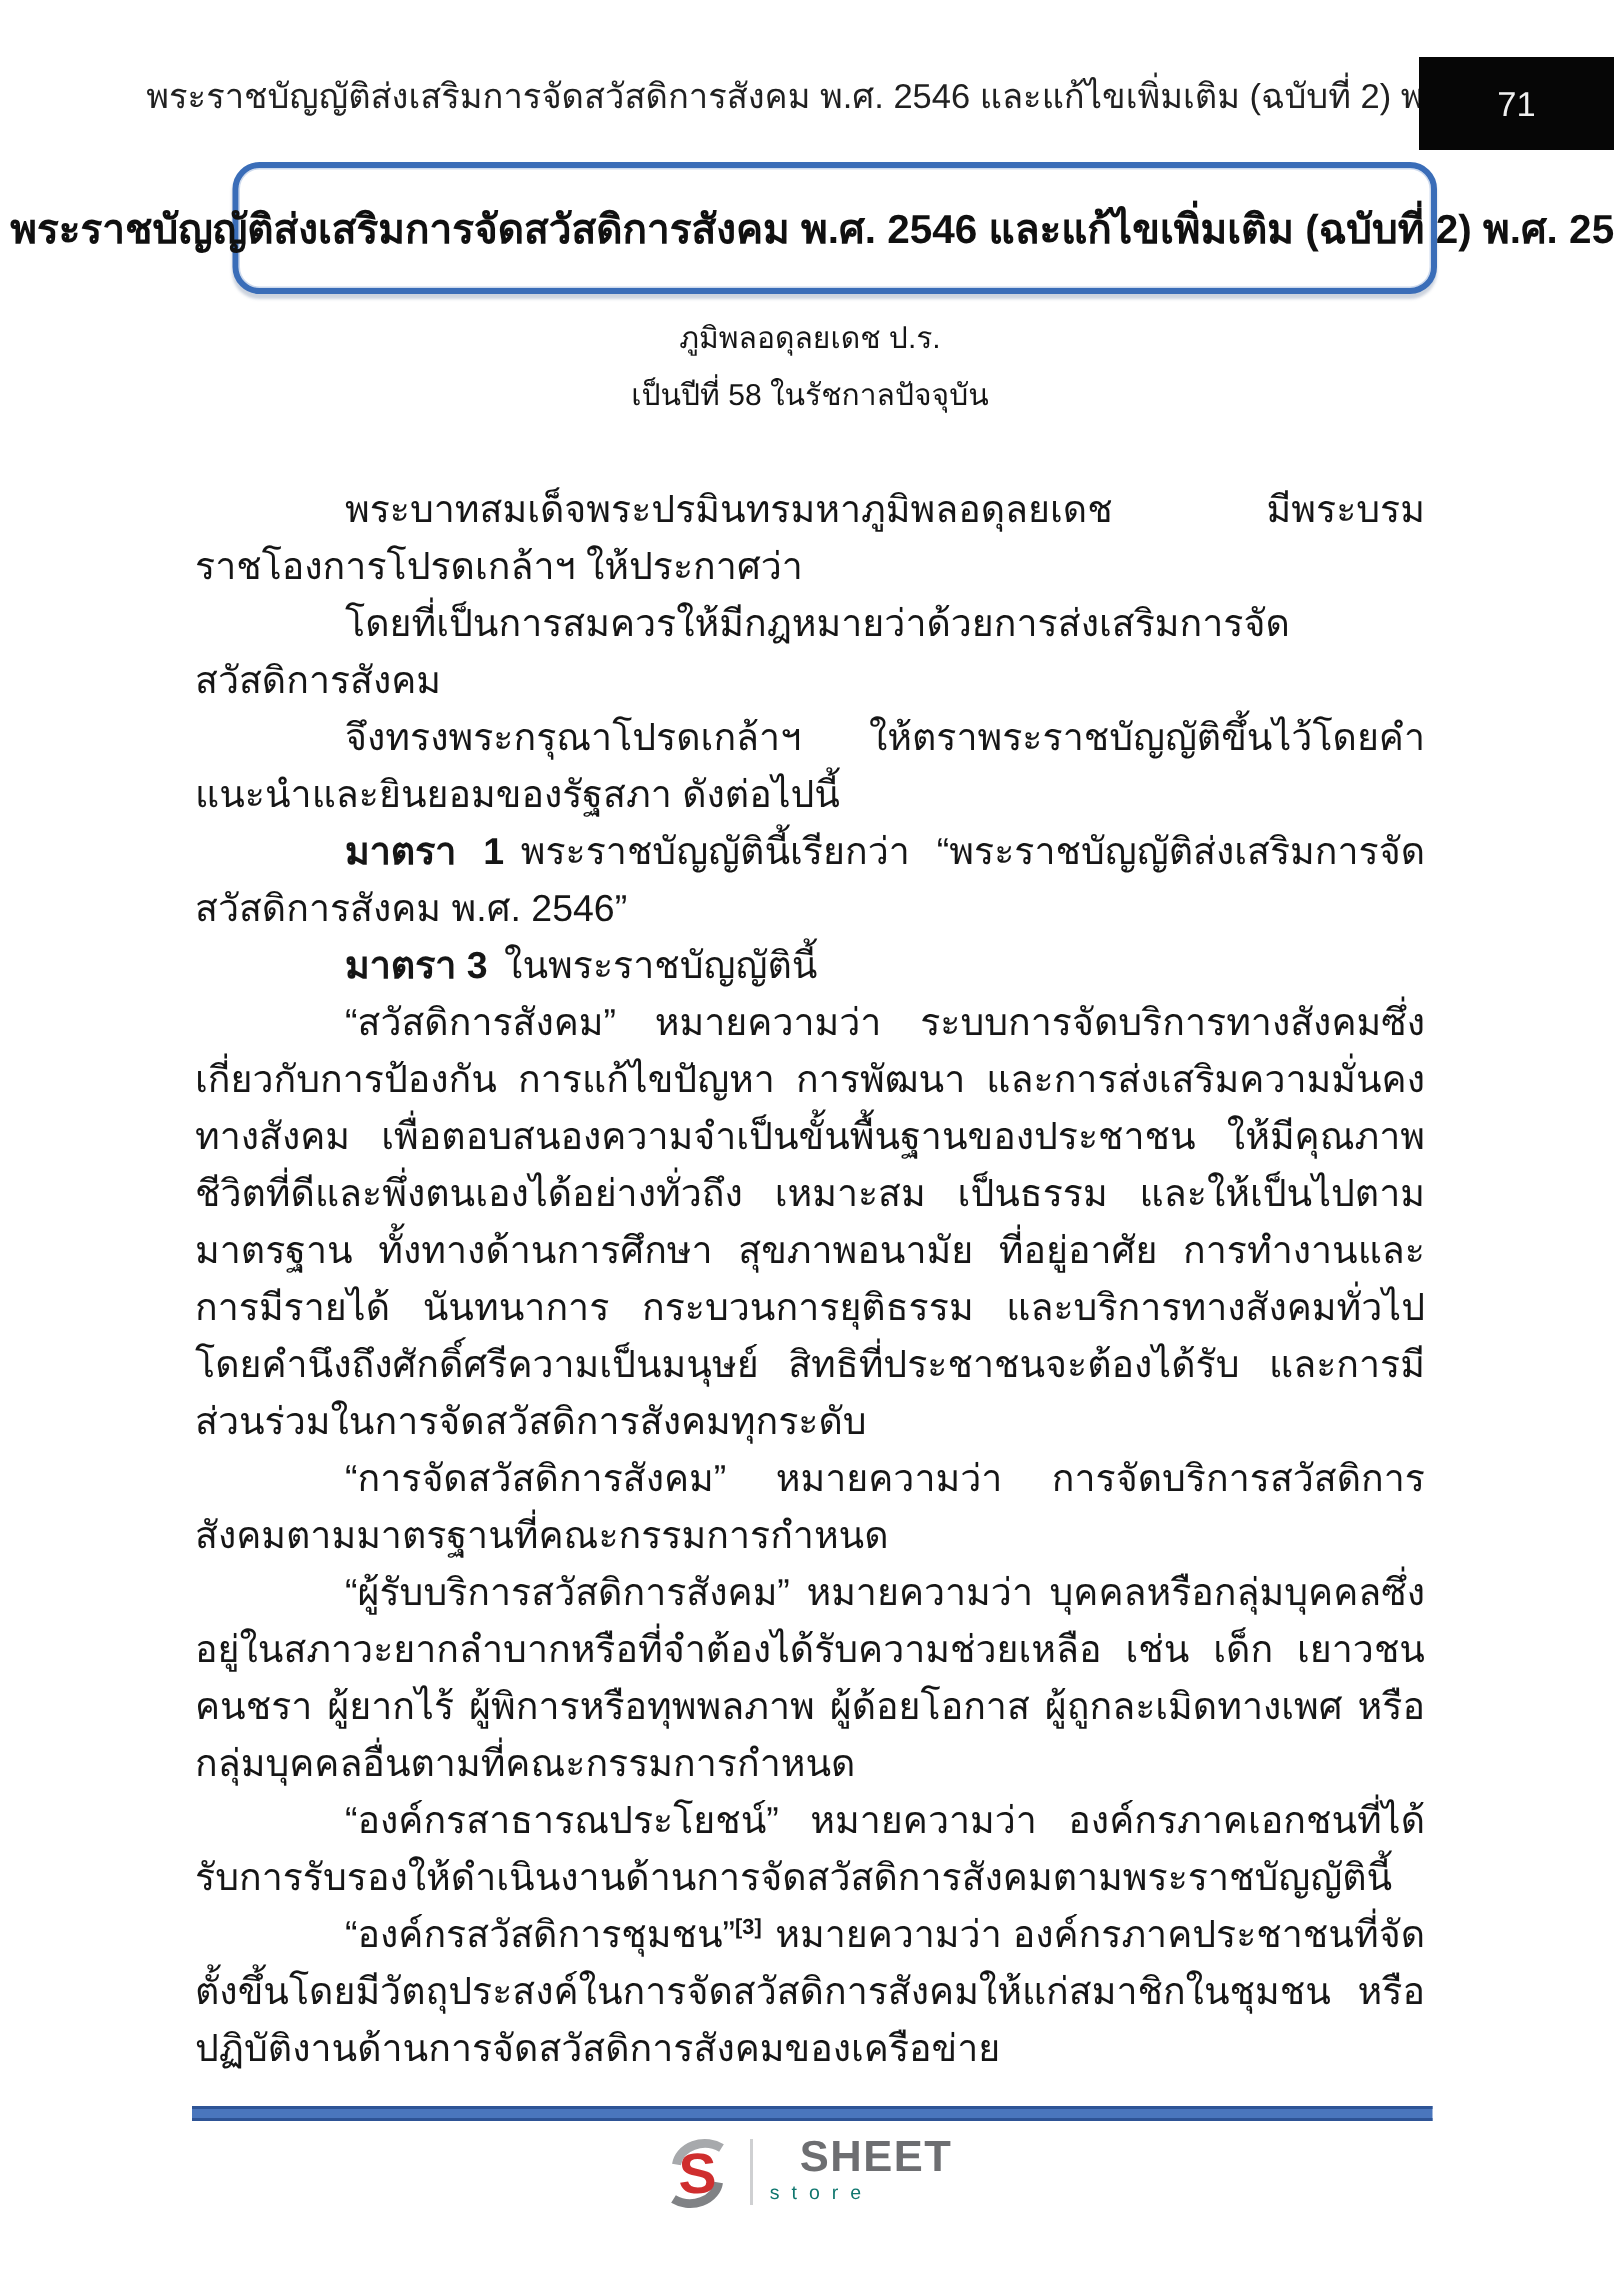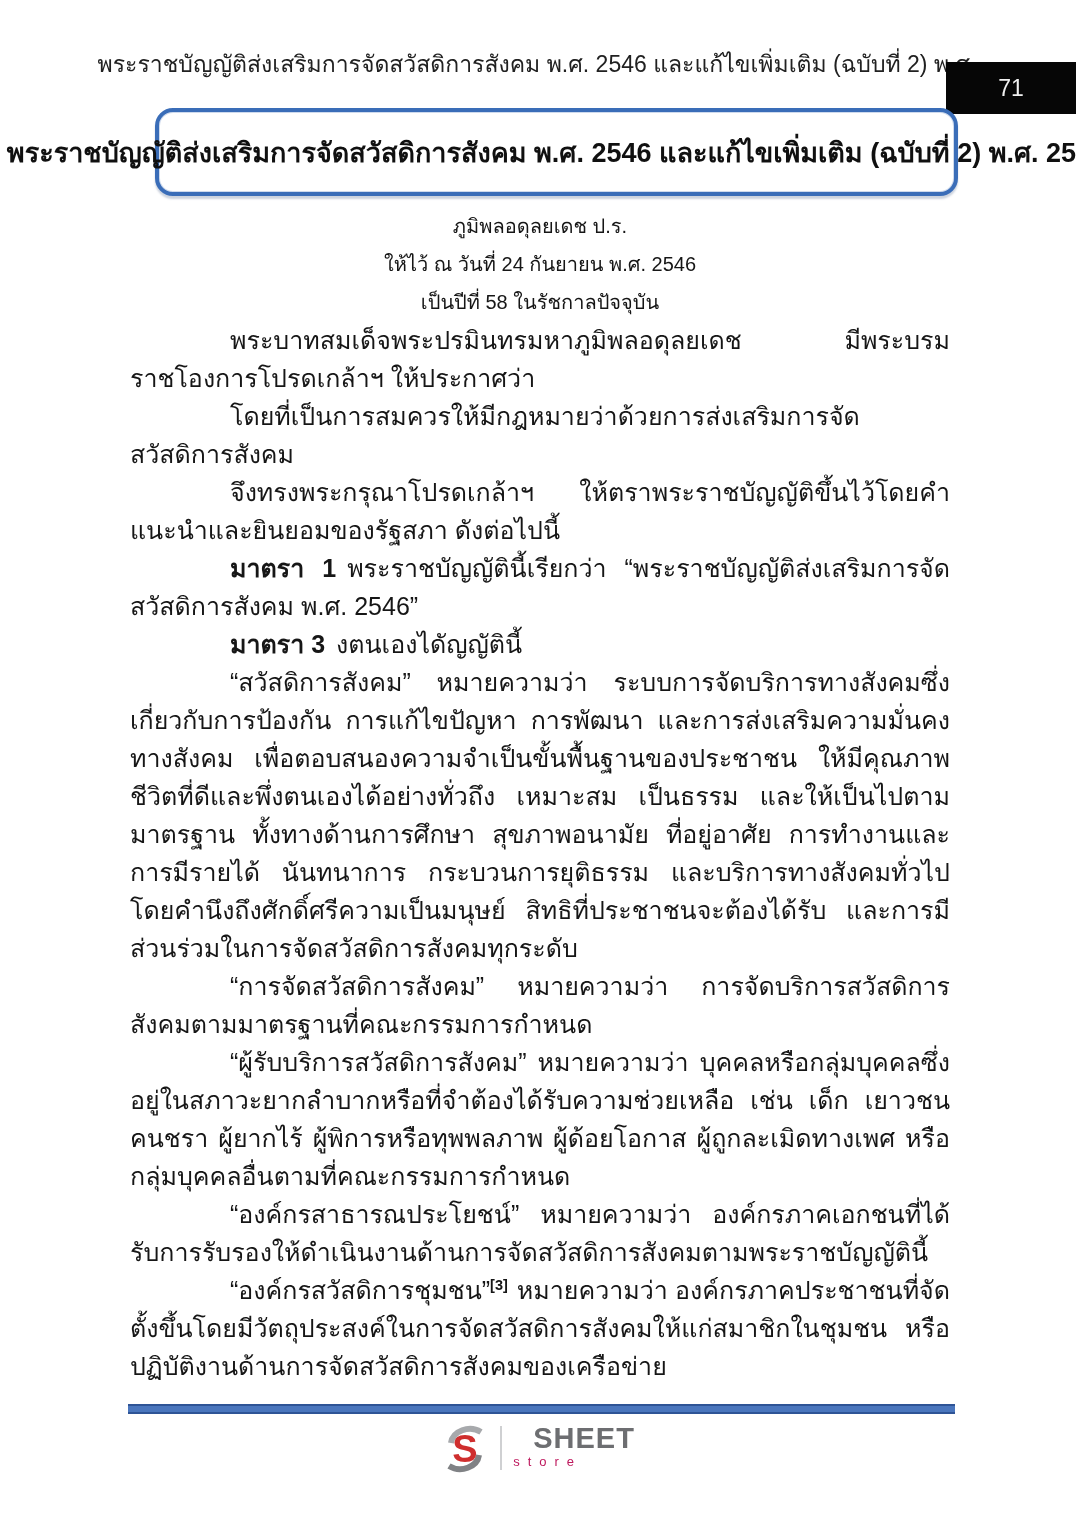--- a/index.html
+++ b/index.html
@@ -4,23 +4,23 @@
 <style>
   html,body{margin:0;padding:0;}
   body{font-family:"Liberation Sans","DejaVu Sans",sans-serif;background:#ffffff;}
   .sheet{position:relative;width:1076px;height:1522px;background:#ffffff;overflow:hidden;}
 
   
   .header-row{position:absolute;top:38px;left:0;right:0;height:52px;}
   .running-title{position:absolute;left:130px;right:132px;top:0;height:52px;
     display:flex;align-items:center;justify-content:center;
     font-size:23px;color:#212121;white-space:nowrap;}
-  .page-number-box{position:absolute;right:0;top:0;width:130px;height:52px;
+  .page-number-box{position:absolute;right:0;top:0;width:130px;height:62px;
     background:#060606;color:#f0f0f0;display:flex;align-items:center;justify-content:center;
-    font-size:23px;margin-top:24px;}
+    font-size:23px;}
 
   
   .title-box{position:absolute;top:108px;left:155px;width:803px;height:88px;box-sizing:border-box;
     border:4px solid #3a6db8;border-radius:18px;background:#ffffff;
     display:flex;align-items:center;justify-content:center;
     box-shadow:0 3px 2px rgba(110,130,160,0.35), inset 0 0 0 1px rgba(58,109,184,0.25);}
   .title-text{font-weight:bold;font-size:27px;color:#101010;white-space:nowrap;}
 
   
   .preamble{position:absolute;top:207px;left:130px;right:126px;text-align:center;
@@ -36,50 +36,49 @@
 
   
   .footer-rule{position:absolute;top:1404px;left:128px;width:827px;height:6px;
     background:#4a76bd;border-top:2px solid #2e5496;border-bottom:2px solid #2e5496;}
   .footer-logo{position:absolute;top:1423px;left:0;right:0;
     display:flex;justify-content:center;align-items:flex-start;gap:11px;}
   .logo-icon{width:48px;height:52px;display:block;}
   .logo-divider{width:2px;height:44px;background:#cfd0d2;margin-top:3px;}
   .logo-text{display:flex;flex-direction:column;}
   .brand{font-weight:bold;font-size:29px;letter-spacing:1px;color:#6d6e71;line-height:30px;margin-left:20px;}
-  .brand-sub{font-size:13px;letter-spacing:8px;color:#be185d;line-height:18px;}
+  .brand-sub{font-size:13px;letter-spacing:8px;color:#0f766e;line-height:18px;}
 </style>
 </head>
 <body>
 
 <div class="sheet">
 
   <div class="header-row">
     <div class="running-title">พระราชบัญญัติส่งเสริมการจัดสวัสดิการสังคม พ.ศ. 2546 และแก้ไขเพิ่มเติม (ฉบับที่ 2) พ.ศ.</div>
     <div class="page-number-box">
       <span>71</span>
     </div>
   </div>
 
   <div class="title-box">
     <div class="title-text">พระราชบัญญัติส่งเสริมการจัดสวัสดิการสังคม พ.ศ. 2546 และแก้ไขเพิ่มเติม (ฉบับที่ 2) พ.ศ. 2550</div>
   </div>
 
   <div class="preamble">
     <div>ภูมิพลอดุลยเดช ป.ร.</div>
-    <div>ให้ไว้ ณ วันที่ 24 กันยายน พ.ศ. 2546</div>
     <div>เป็นปีที่ 58 ในรัชกาลปัจจุบัน</div>
   </div>
 
   <div class="body-text">
     <p><span>พระบาทสมเด็จพระปรมินทรมหาภูมิพลอดุลยเดช มีพระบรมราชโองการโปรดเกล้าฯ ให้ประกาศว่า</span></p>
     <p><span>โดยที่เป็นการสมควรให้มีกฎหมายว่าด้วยการส่งเสริมการจัดสวัสดิการสังคม</span></p>
     <p><span>จึงทรงพระกรุณาโปรดเกล้าฯ ให้ตราพระราชบัญญัติขึ้นไว้โดยคำแนะนำและยินยอมของรัฐสภา ดังต่อไปนี้</span></p>
     <p><span class="mlabel">มาตรา 1</span><span>พระราชบัญญัตินี้เรียกว่า “พระราชบัญญัติส่งเสริมการจัดสวัสดิการสังคม พ.ศ. 2546”</span></p>
-    <p><span class="mlabel">มาตรา 3</span><span>งตนเองไดัญญัตินี้</span></p>
+    <p><span class="mlabel">มาตรา 3</span><span>ในพระราชบัญญัตินี้</span></p>
     <p><span>“สวัสดิการสังคม” หมายความว่า ระบบการจัดบริการทางสังคมซึ่งเกี่ยวกับการป้องกัน การแก้ไขปัญหา การพัฒนา และการส่งเสริมความมั่นคงทางสังคม เพื่อตอบสนองความจำเป็นขั้นพื้นฐานของประชาชน ให้มีคุณภาพชีวิตที่ดีและพึ่งตนเองได้อย่างทั่วถึง เหมาะสม เป็นธรรม และให้เป็นไปตามมาตรฐาน ทั้งทางด้านการศึกษา สุขภาพอนามัย ที่อยู่อาศัย การทำงานและการมีรายได้ นันทนาการ กระบวนการยุติธรรม และบริการทางสังคมทั่วไป โดยคำนึงถึงศักดิ์ศรีความเป็นมนุษย์ สิทธิที่ประชาชนจะต้องได้รับ และการมีส่วนร่วมในการจัดสวัสดิการสังคมทุกระดับ</span></p>
     <p><span>“การจัดสวัสดิการสังคม” หมายความว่า การจัดบริการสวัสดิการสังคมตามมาตรฐานที่คณะกรรมการกำหนด</span></p>
     <p><span>“ผู้รับบริการสวัสดิการสังคม” หมายความว่า บุคคลหรือกลุ่มบุคคลซึ่งอยู่ในสภาวะยากลำบากหรือที่จำต้องได้รับความช่วยเหลือ เช่น เด็ก เยาวชน คนชรา ผู้ยากไร้ ผู้พิการหรือทุพพลภาพ ผู้ด้อยโอกาส ผู้ถูกละเมิดทางเพศ หรือกลุ่มบุคคลอื่นตามที่คณะกรรมการกำหนด</span></p>
     <p><span>“องค์กรสาธารณประโยชน์” หมายความว่า องค์กรภาคเอกชนที่ได้รับการรับรองให้ดำเนินงานด้านการจัดสวัสดิการสังคมตามพระราชบัญญัตินี้</span></p>
     <p><span>“องค์กรสวัสดิการชุมชน”</span><sup class="fnref">[3]</sup><span class="after-sup">หมายความว่า องค์กรภาคประชาชนที่จัดตั้งขึ้นโดยมีวัตถุประสงค์ในการจัดสวัสดิการสังคมให้แก่สมาชิกในชุมชน หรือปฏิบัติงานด้านการจัดสวัสดิการสังคมของเครือข่าย</span></p>
   </div>
 
   <div class="footer-rule"></div>
 
   <div class="footer-logo">

